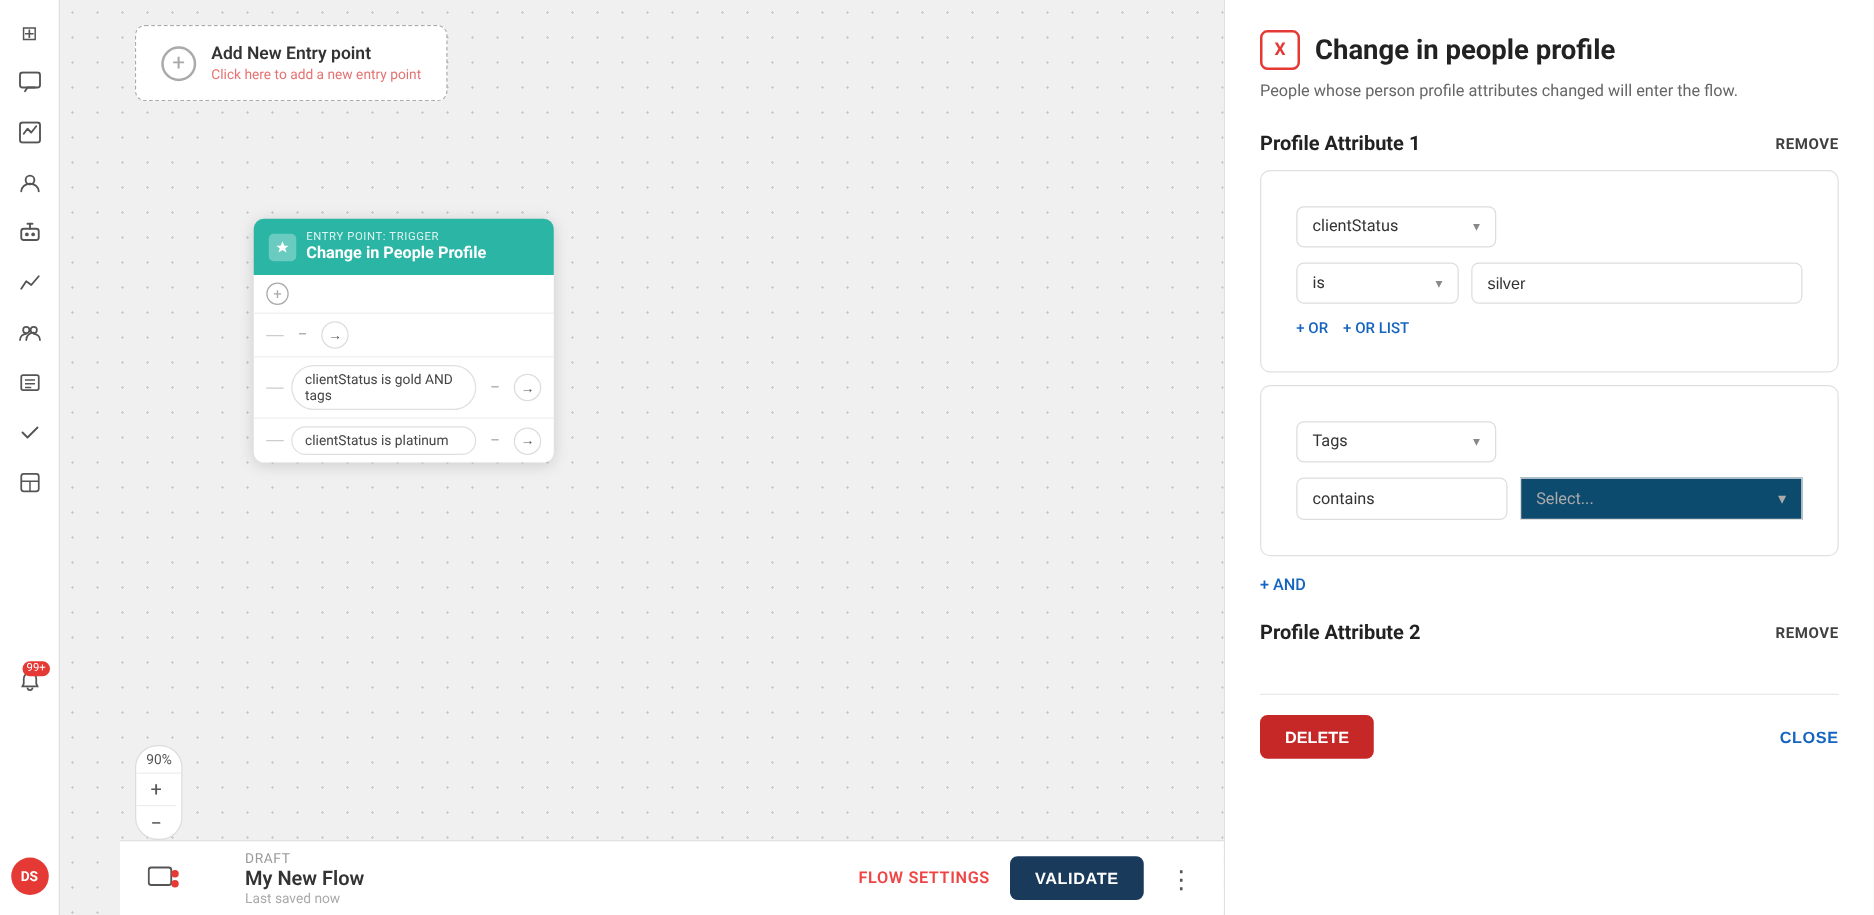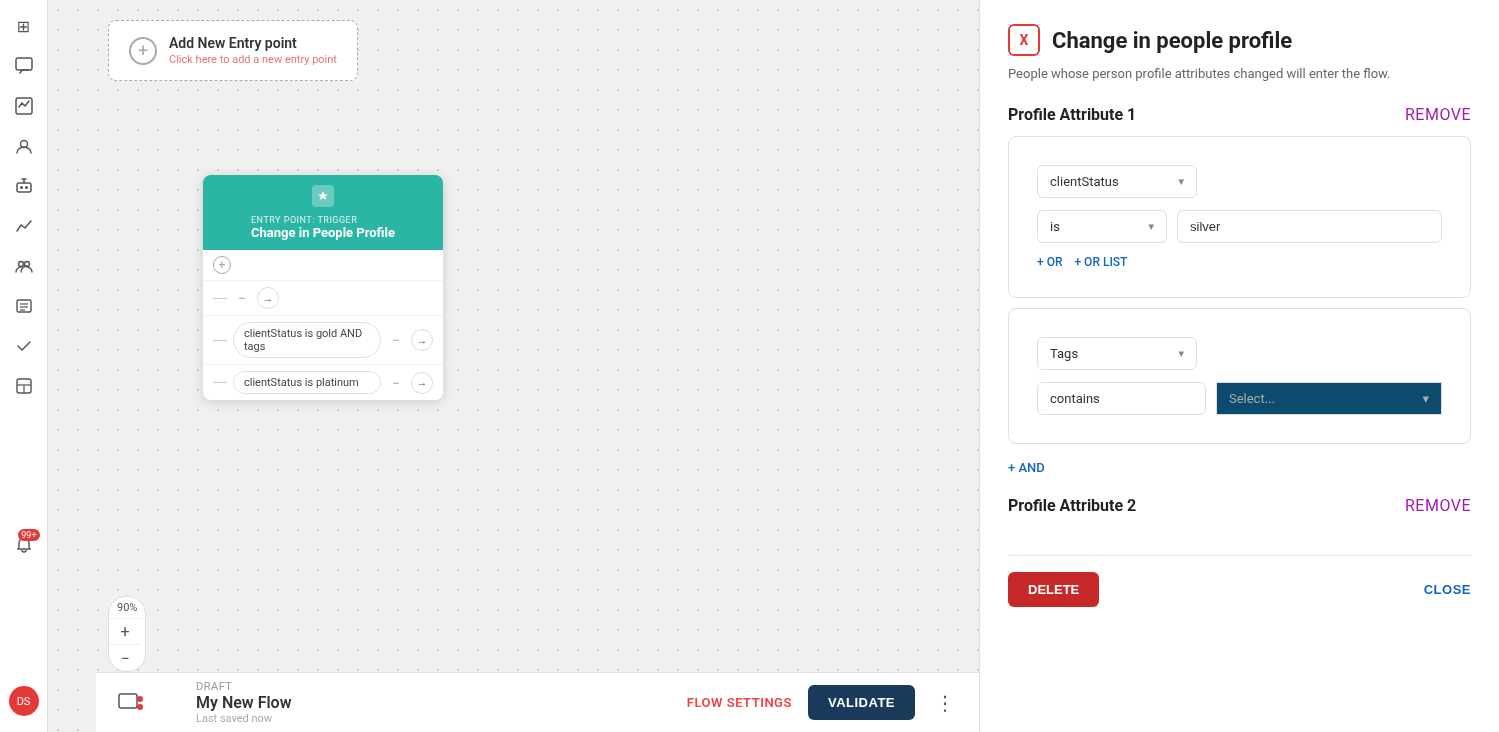--- a/index.html
+++ b/index.html
@@ -44,21 +44,21 @@
     .sidebar-avatar {
       width: 30px;
       height: 30px;
       border-radius: 50%;
       background: #e53935;
       color: white;
       display: flex;
       align-items: center;
       justify-content: center;
       font-size: 11px;
-      font-weight: 400;
+      font-weight: 700;
       margin-top: auto;
       margin-bottom: 8px;
       cursor: pointer;
     }
 
     
     .canvas {
       flex: 1;
       background-image: radial-gradient(circle, #ccc 1px, transparent 1px);
       background-size: 20px 20px;
@@ -114,21 +114,20 @@
       overflow: visible;
       filter: drop-shadow(0 2px 6px rgba(0,0,0,0.15));
     }
     .trigger-header {
       background: #2ab5a5;
       padding: 10px 12px;
       border-radius: 8px 8px 0 0;
       display: flex;
       align-items: center;
       gap: 8px;
-      flex-direction: column;
     }
     .trigger-icon {
       width: 22px;
       height: 22px;
       background: rgba(255,255,255,0.3);
       border-radius: 4px;
       display: flex;
       align-items: center;
       justify-content: center;
       font-size: 10px;
@@ -285,23 +284,23 @@
       align-items: center;
       justify-content: space-between;
       margin-bottom: 12px;
     }
     .attr-title {
       font-size: 16px;
       font-weight: 700;
       color: #222;
     }
     .remove-link {
-      font-size: 16px;
-      color: #a21caf;
-      font-weight: 400;
+      font-size: 12px;
+      color: #404040;
+      font-weight: 700;
       cursor: pointer;
       text-transform: uppercase;
       letter-spacing: 0.5px;
     }
 
     .attr-card {
       border: 1px solid #e0e0e0;
       border-radius: 8px;
       padding: 28px;
       margin-bottom: 10px;

